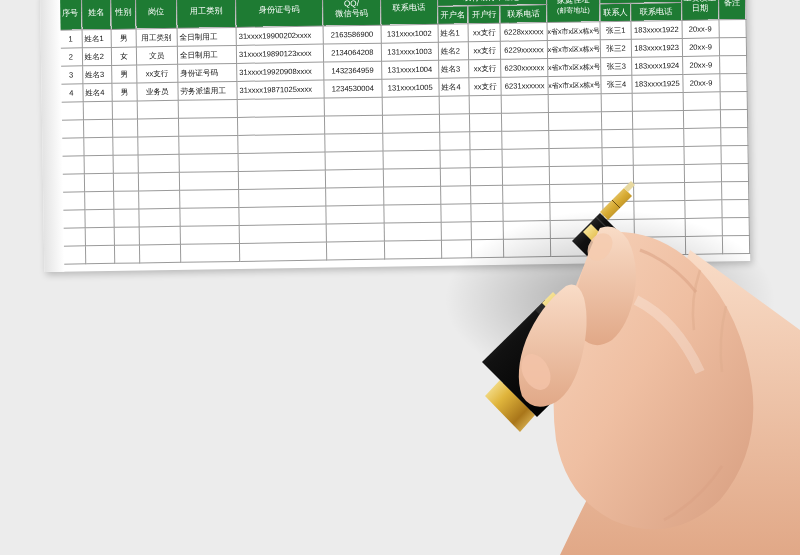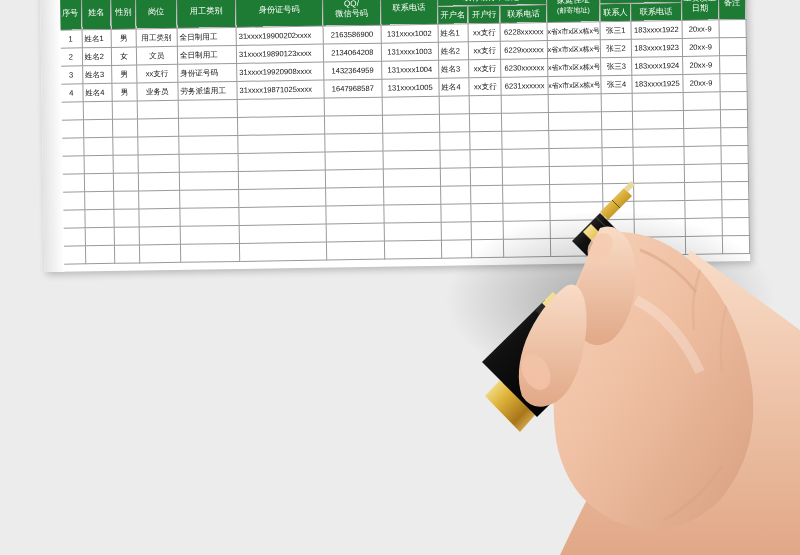--- a/index.html
+++ b/index.html
@@ -197,21 +197,21 @@
         <td>20xx-9</td>
         <td></td>
       </tr>
       <tr>
         <td>4</td>
         <td class="left">姓名4</td>
         <td>男</td>
         <td>业务员</td>
         <td class="left">劳务派遣用工</td>
         <td class="left">31xxxx19871025xxxx</td>
-        <td>1647968587</td>
+        <td>1234530004</td>
         <td>131xxxx1005</td>
         <td class="left">姓名4</td>
         <td>xx支行</td>
         <td>6231xxxxxx</td>
         <td class="small">x省x市x区x栋x号</td>
         <td>张三4</td>
         <td>183xxxx1925</td>
         <td>20xx-9</td>
         <td></td>
       </tr>

